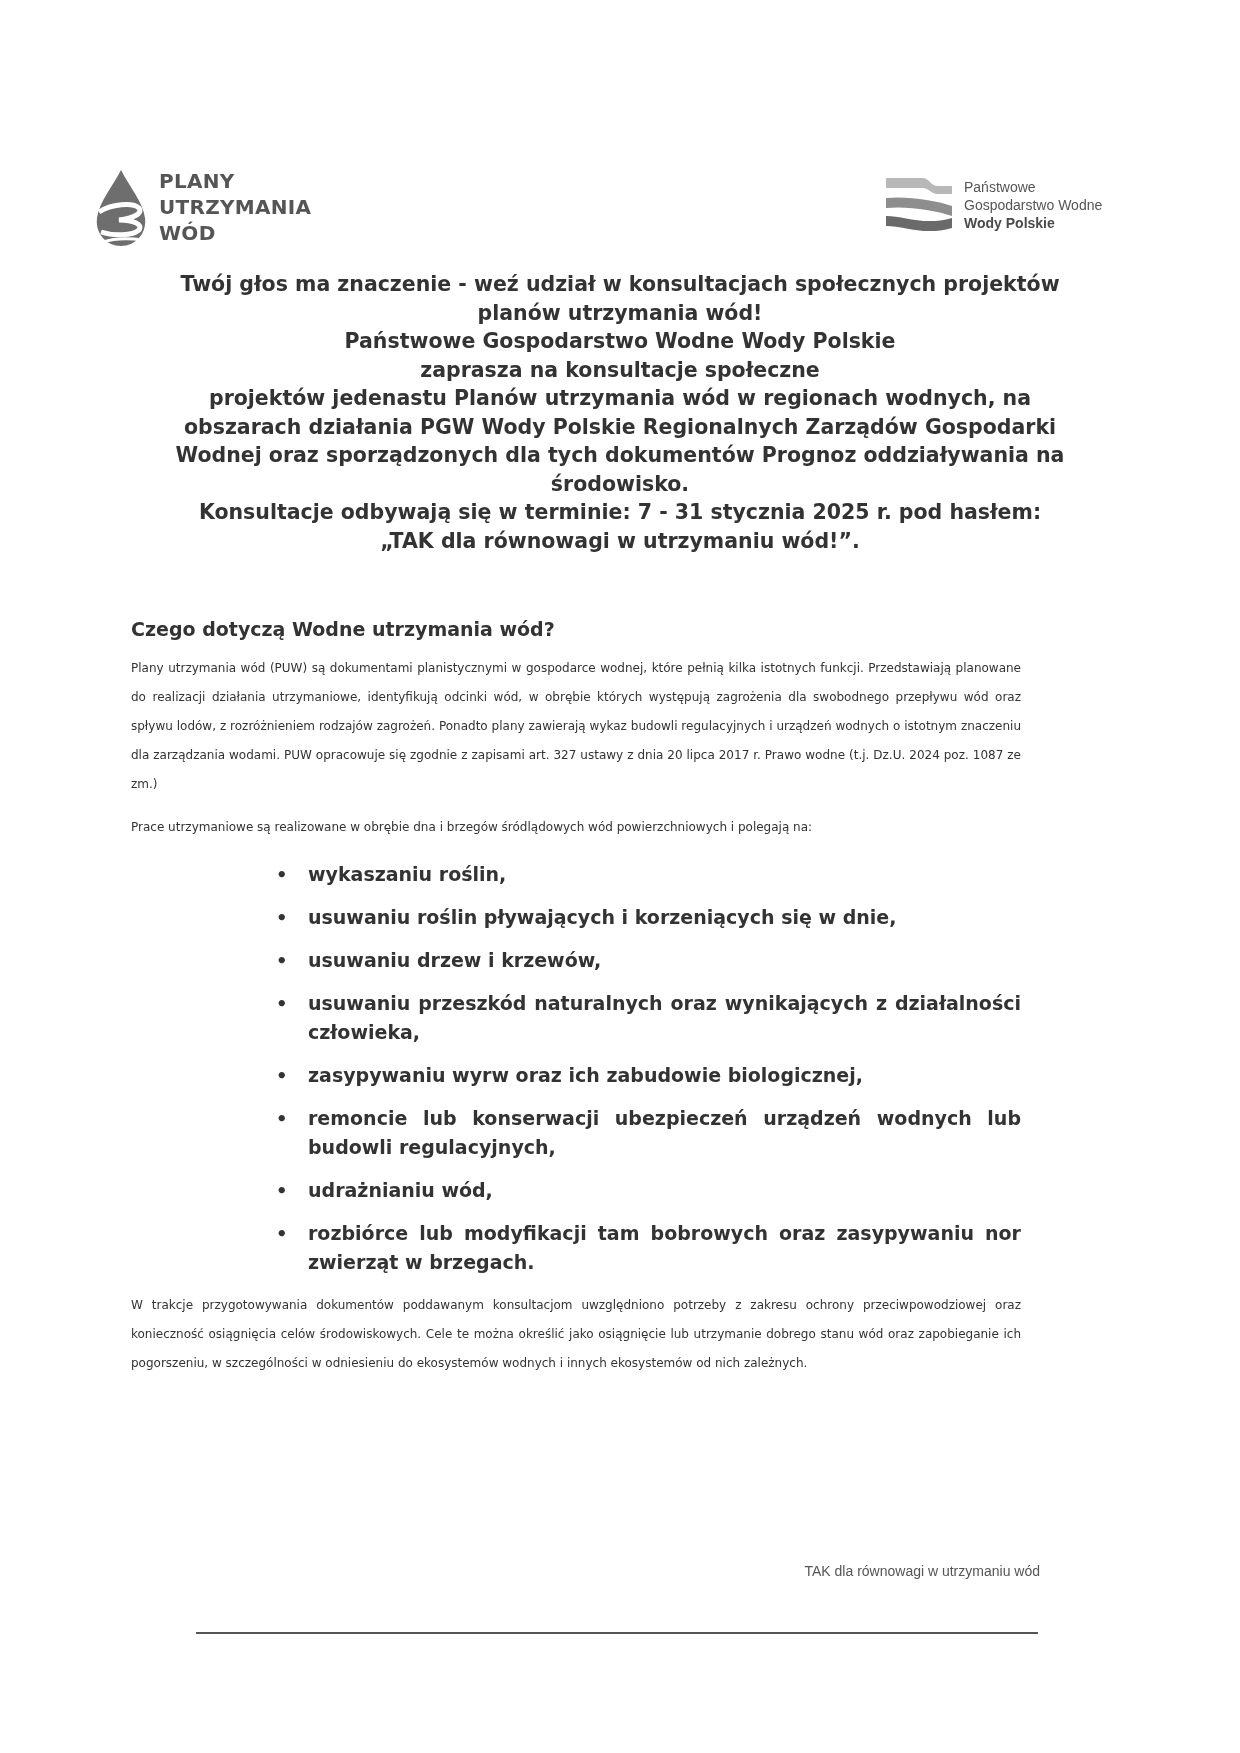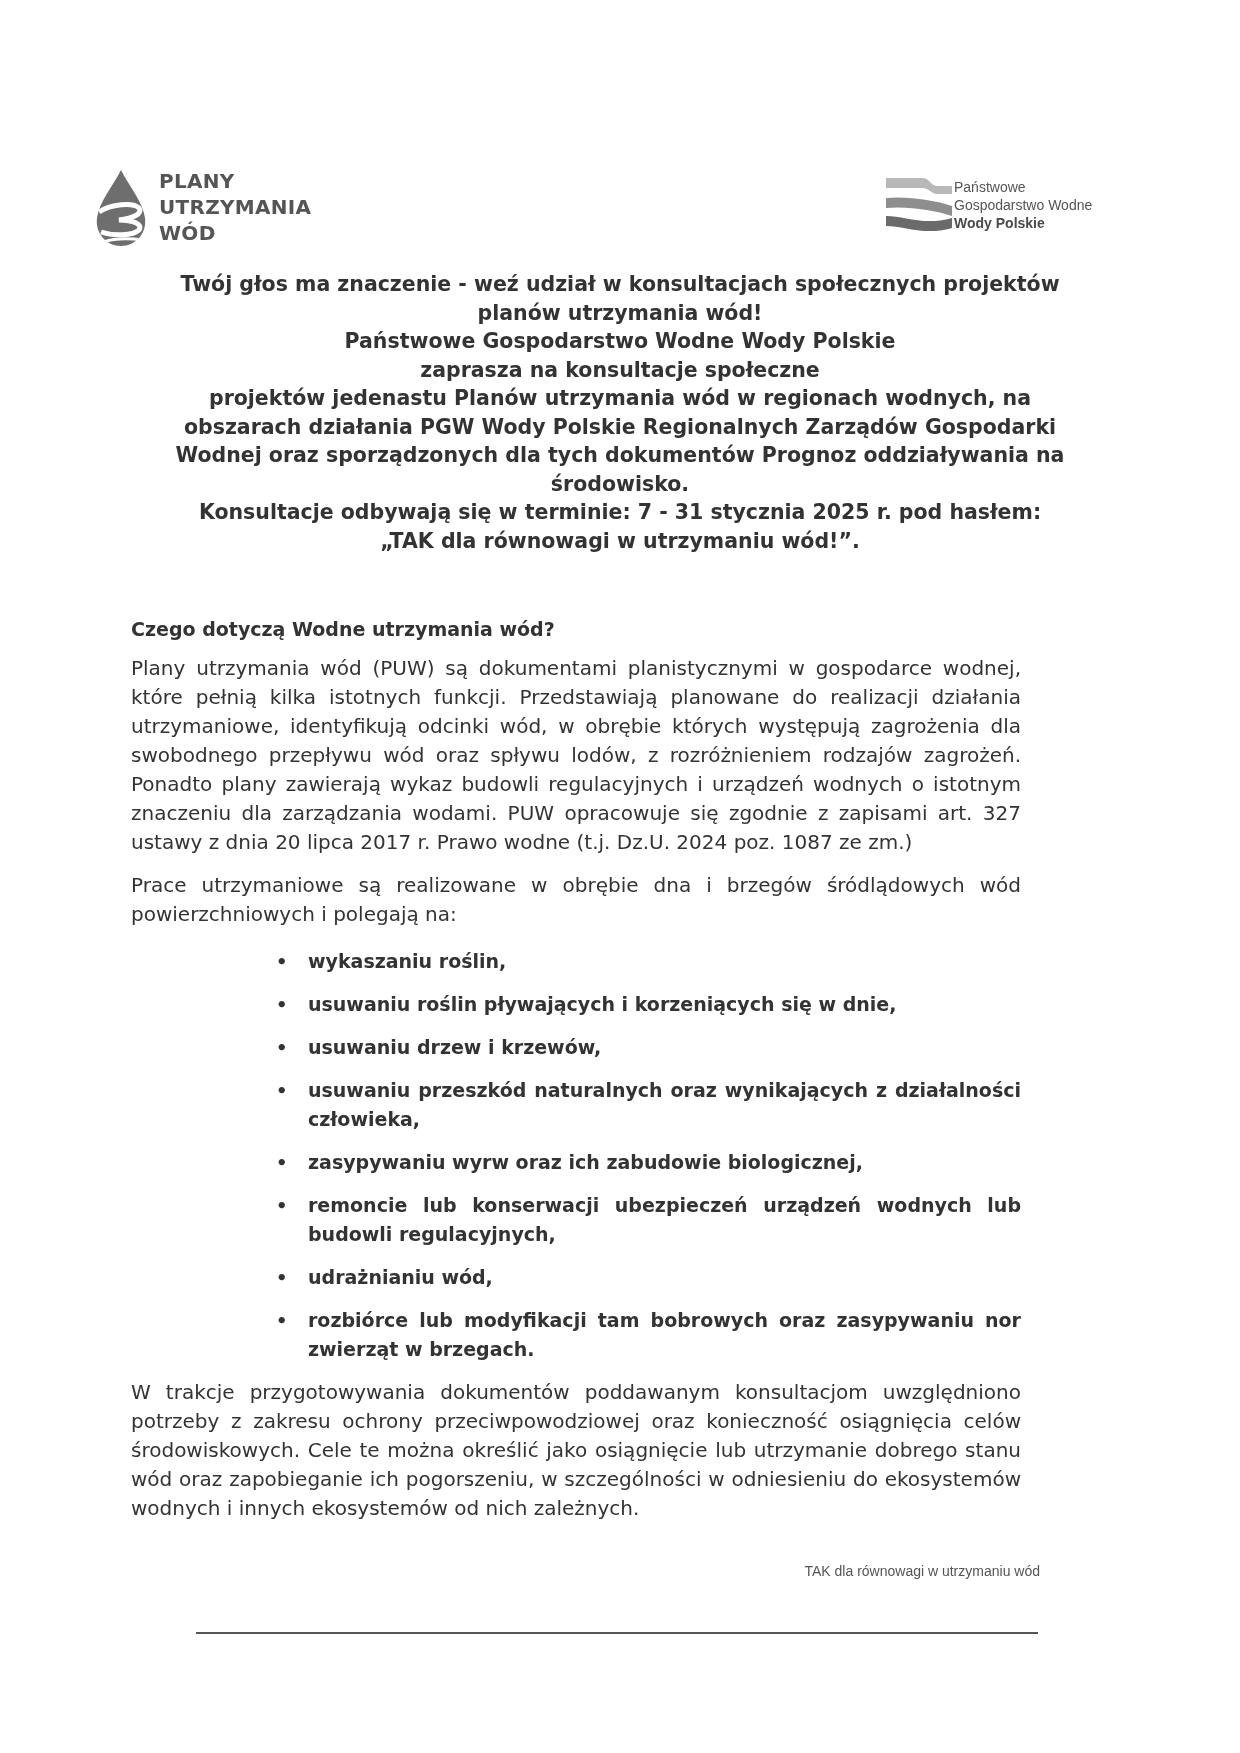--- a/index.html
+++ b/index.html
@@ -9,32 +9,32 @@
     }
     .logo-left { position: absolute; left: 93px; top: 168px; display: flex; }
     .logo-left svg { width: 56px; height: 80px; }
     .logo-left .txt {
       margin-left: 10px; font-family: "DejaVu Sans", sans-serif; font-weight: bold;
       font-size: 20px; line-height: 26px; color: #555555; letter-spacing: 0.3px;
     }
     .logo-right { position: absolute; left: 884px; top: 174px; display: flex; align-items: center; }
     .logo-right svg { width: 70px; height: 62px; }
     .logo-right .txt {
-      font-family: "Liberation Sans", sans-serif; font-size: 14px;
+      margin-left: 10px; font-family: "Liberation Sans", sans-serif; font-size: 14px;
       line-height: 18px; color: #555555;
     }
     .logo-right .txt b { font-weight: bold; color: #4a4a4a; }
     .intro {
       position: absolute; left: 120px; top: 270px; width: 1000px; text-align: center;
       font-weight: bold; font-size: 20.5px; line-height: 28.5px; color: #333333;
     }
     .intro p { margin: 0; }
     .content { position: absolute; left: 131px; top: 616px; width: 890px; }
     h2 { margin: 0 0 12px 0; font-size: 19px; font-weight: bold; color: #333333; line-height: 26px; }
-    .para { margin: 0 0 14px 0; font-size: 20px; line-height: 29px; text-align: justify; color: #333333; }
+    .para { margin: 0 0 14px 0; font-size: 12px; line-height: 29px; text-align: justify; color: #333333; }
     ul.bullets { margin: 18px 0 10px 0; padding: 0 0 0 145px; list-style: none; }
     ul.bullets li {
       position: relative; padding-left: 32px; font-size: 19px; line-height: 29px;
       margin-bottom: 14px; text-align: justify; color: #333333; font-weight: bold;
     }
     ul.bullets li::before {
       content: "•"; position: absolute; left: 0; top: 0; font-size: 18px; color: #333333;
     }
     .footer-line { position: absolute; left: 196px; top: 1632px; width: 842px; height: 2px; background: #555555; }
     .footer-text {

